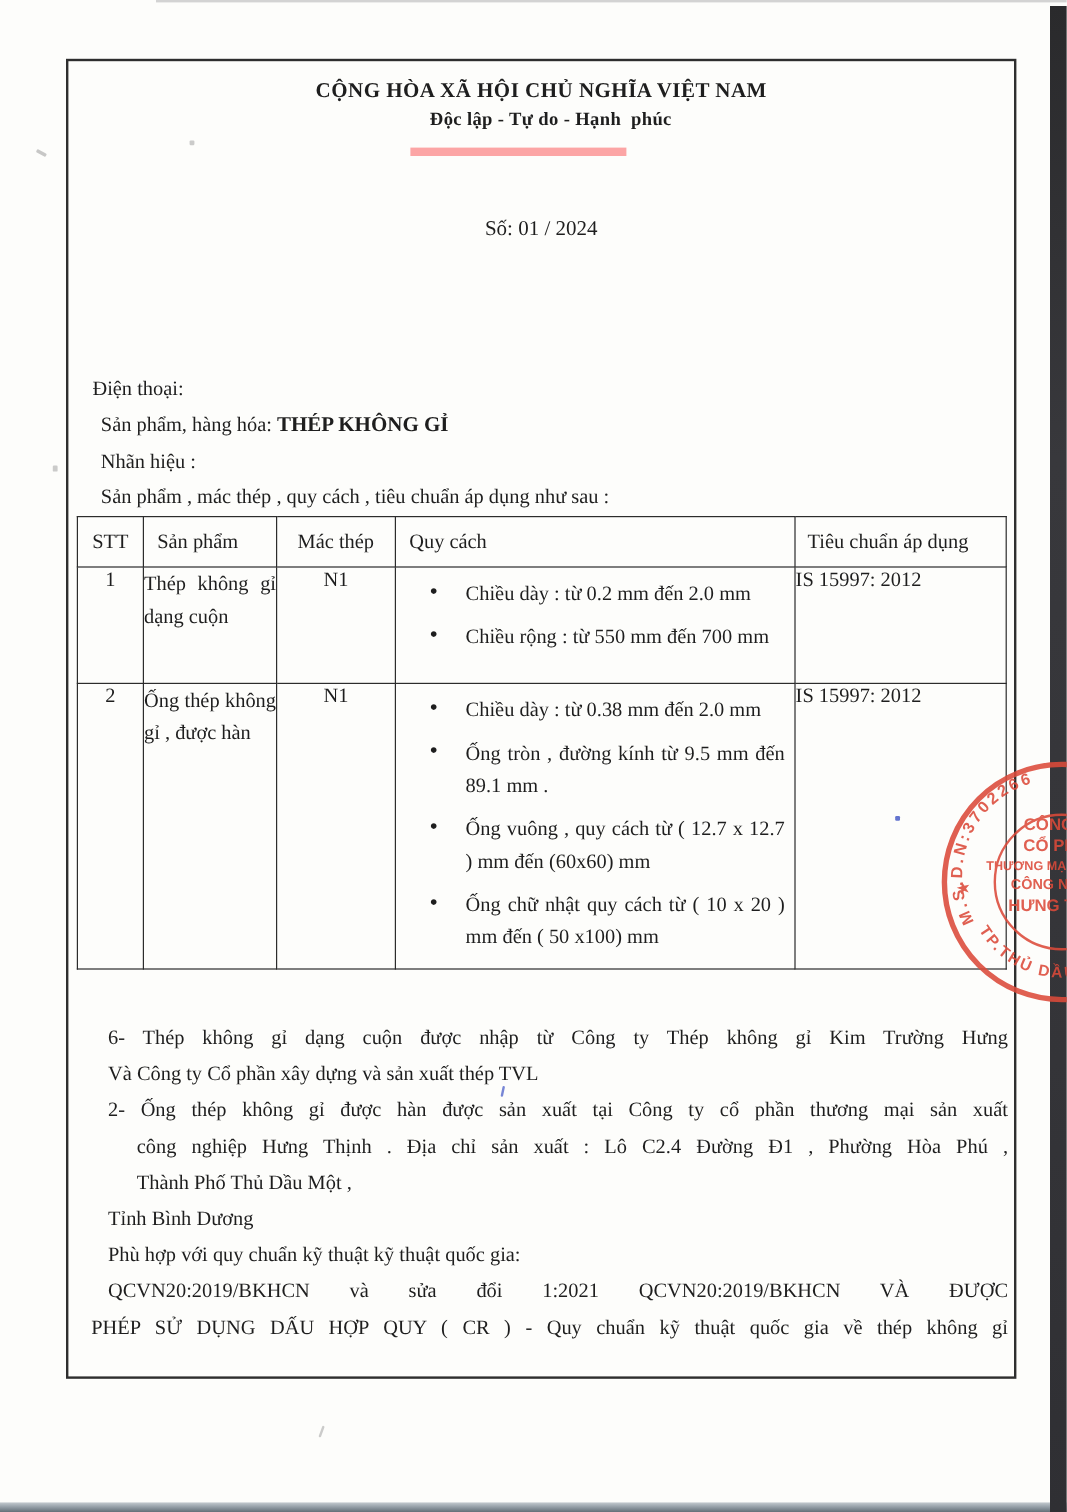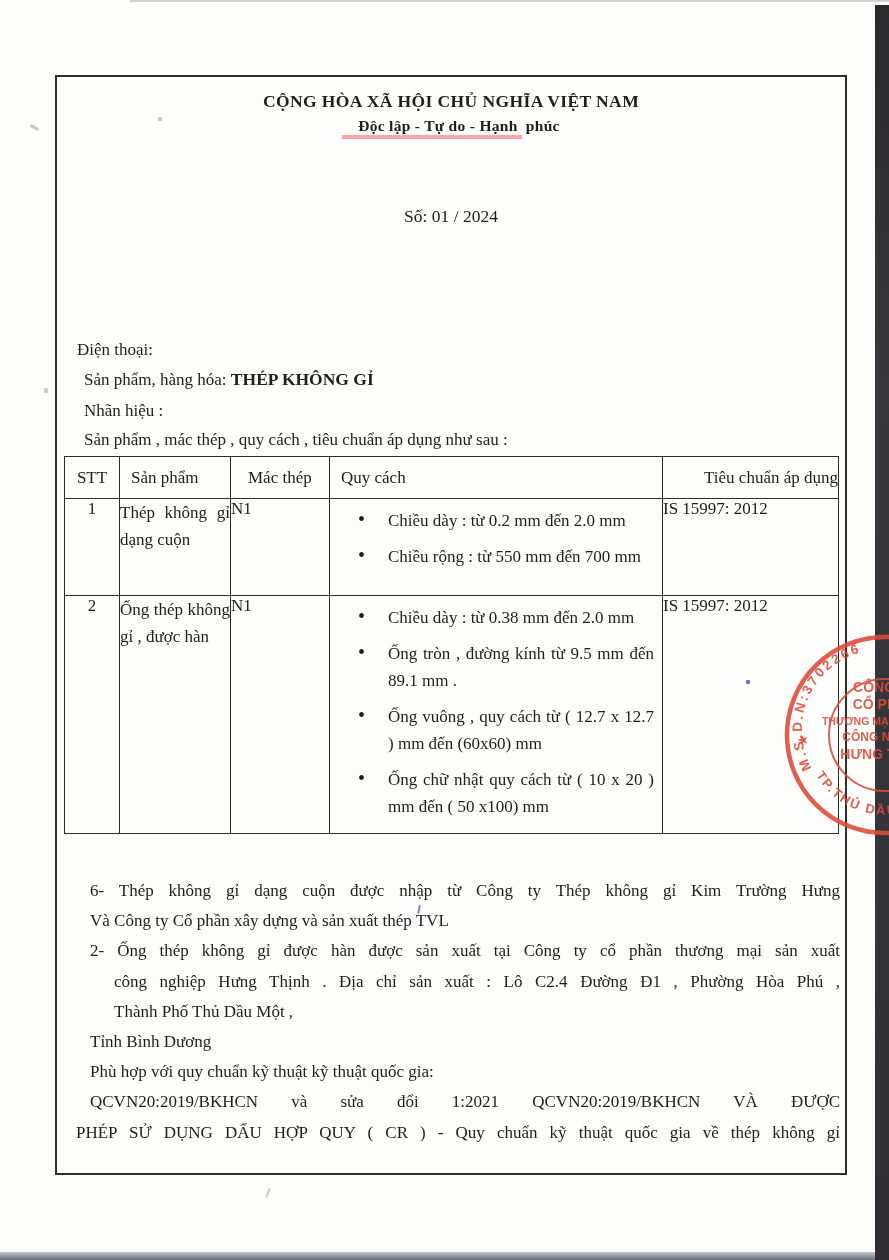--- a/index.html
+++ b/index.html
@@ -15,51 +15,51 @@
   
   .top-edge{position:absolute;top:0;left:130px;right:0;height:2px;background:#bdbdbd;opacity:.65;}
   .right-edge{position:absolute;top:5px;right:0;width:14px;height:1255px;
     background:linear-gradient(180deg,#2a2a2c 0%,#38383c 30%,#343438 70%,#2f2f33 100%);}
   .bottom-edge{position:absolute;left:0;bottom:0;width:889px;height:8px;
     background:linear-gradient(180deg,#c3cacf 0%,#97a1a9 45%,#646f78 100%);}
   .speck{position:absolute;background:#9a9a9a;border-radius:1px;}
   .speck.blue{background:#3d52c4;}
 
   
-  .frame{position:absolute;left:55px;top:75px;width:788px;height:1096px;
+  .frame{position:absolute;left:55px;top:49px;width:788px;height:1096px;
     border:2px solid #2e2e2e;}
 
   .centered{position:absolute;left:0;width:100%;text-align:center;}
   .nat-line1{top:14px;font-weight:bold;font-size:17.5px;letter-spacing:.4px;}
   .nat-line2{top:40px;font-weight:bold;font-size:15.5px;letter-spacing:.3px;}
-  .nat-line2 .u{border-bottom:4px solid #fca5a5;padding:0 4px 1px 16px;}
+  .nat-line2 .u{border-bottom:7px solid #fca5a5;padding:0 4px 15px 16px;}
   .doc-title{top:90px;font-weight:bold;font-size:21.5px;letter-spacing:1px;}
   .doc-number{top:129px;font-size:17.5px;}
 
   .body-text{font-size:17px;line-height:31.5px;}
   .org-block{position:absolute;left:20px;top:162px;width:748px;}
   .jline{text-align:justify;text-align-last:justify;}
   .phone-line{position:absolute;left:20px;top:257px;}
   .product-line{position:absolute;left:27px;top:287px;}
   .product-line b{font-size:17.5px;}
   .brand-line{position:absolute;left:27px;top:318px;}
   .intro-line{position:absolute;left:27px;top:347px;}
 
   
   table.spec{position:absolute;left:7px;top:379px;width:774px;
     border-collapse:collapse;table-layout:fixed;font-size:17px;}
   table.spec th,table.spec td{border:1.5px solid #2c2c2c;vertical-align:top;
     font-weight:normal;padding:0;}
   table.spec th{height:41px;vertical-align:middle;text-align:left;padding-left:11px;}
   table.spec th.c-stt{text-align:center;padding-left:0;}
   table.spec th.c-mac{padding-left:17px;}
-  table.spec th.c-tc{padding-left:10px;text-align:right;}
+  table.spec th.c-tc{padding-left:10px;}
   td.cell-stt{text-align:center;padding-top:11px;}
   td.cell-sp{padding:11px 9px 0 11px;text-align:justify;line-height:27px;}
-  td.cell-mac{padding-top:11px;}
+  td.cell-mac{text-align:center;padding-top:11px;}
   td.cell-tc{padding:11px 6px 0 9px;}
   tr.r1{height:97px;} tr.r2{height:238px;}
   ul.bullets{margin:0;padding:8px 8px 0 26px;list-style:none;}
   ul.bullets li{position:relative;padding-left:32px;margin-bottom:9px;
     text-align:justify;line-height:27px;}
   ul.bullets li::before{content:"•";position:absolute;left:2px;top:-1px;font-size:20px;}
 
   
   .notes{position:absolute;left:7px;top:799px;width:776px;font-size:17px;line-height:30.2px;}
   .notes .ln{margin-left:26px;}

